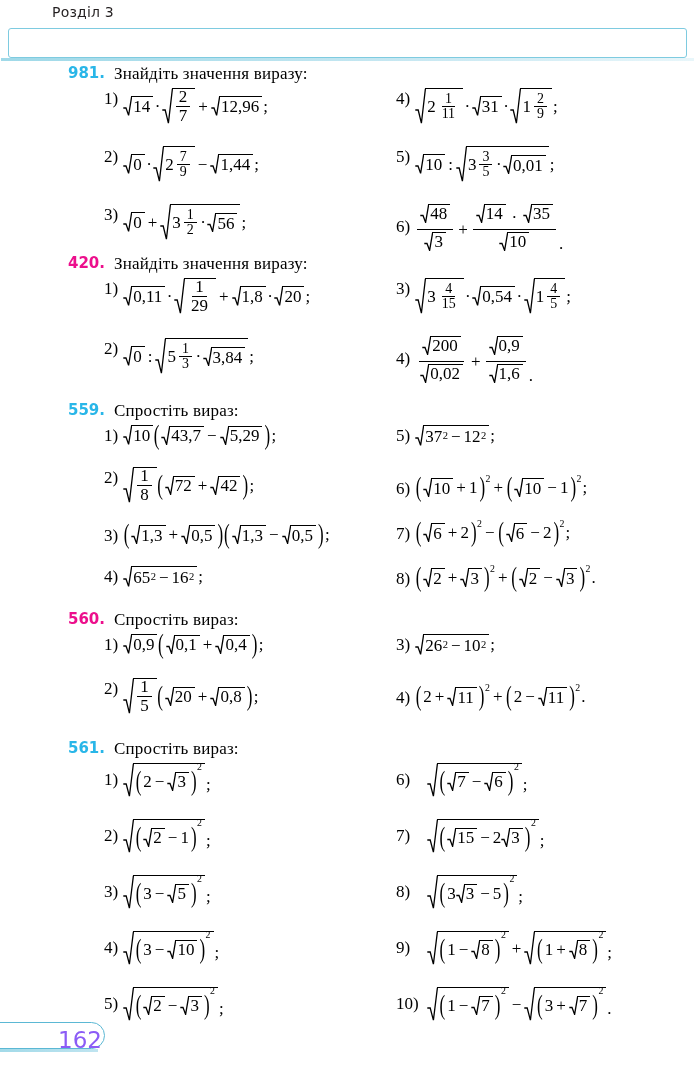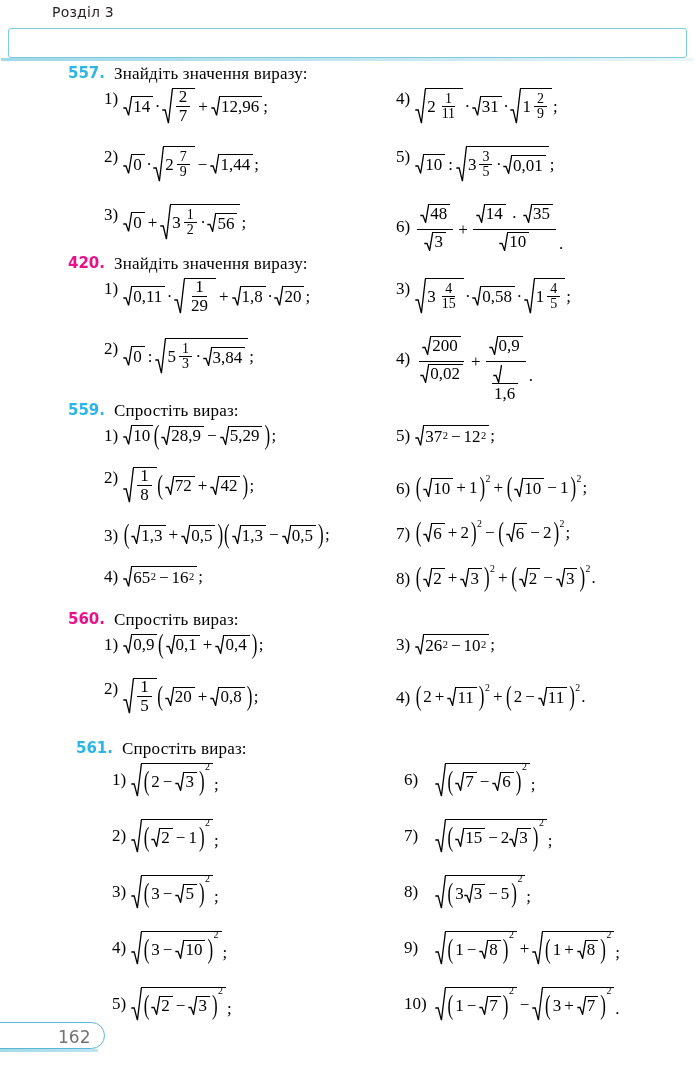--- a/index.html
+++ b/index.html
@@ -56,22 +56,22 @@
     content: "";
     position: absolute;
     left: -2px; right: 6px; bottom: -4px;
     height: 3px;
     background: linear-gradient(to right, #9fd9e8 0%, #bfe4f0 100%);
   }
   .page-number {
     position: absolute;
     left: 58px; top: 1027px;
     font-family: "DejaVu Sans", sans-serif;
-    font-size: 17px;
-    color: #737373;
+    font-size: 23px;
+    color: #8b5cf6;
   }
 
   
   .content { position: absolute; left: 0; top: 64px; width: 695px; }
 
   .exercise { position: relative; margin-bottom: 2px; }
 
   .ex-head {
     position: relative;
     height: 24px;
@@ -183,21 +183,21 @@
 
 <div class="page">
 
   <div class="header-bar"></div>
   <div class="header-title">Розділ 3</div>
 
   <div class="content">
 
     <div class="exercise" style="height:188px;">
       <div class="ex-head">
-        <span class="ex-num cyan">557.</span>
+        <span class="ex-num cyan">981.</span>
         <span class="ex-title">Знайдіть значення виразу:</span>
       </div>
       <div class="cols" style="height:160px;">
 
         <div class="col left">
 
           <div class="item" style="margin-bottom:22px;">
             <span class="item-label">1)</span>
             <span class="item-body">
               <span class="rad" style="height:20px;">
@@ -632,21 +632,21 @@
                 </span>
               </span>
               <span class="op tight">·</span>
               <span class="rad" style="height:20px;">
                 <span class="rad-sign" style="width:9px;">
                     <svg viewBox="0 0 9 20" preserveAspectRatio="none">
                       <path d="M0.3 12 L3 12 L5.6 19.4 L8.6 0.9" stroke="#000" stroke-width="1.3" fill="none"></path>
                     </svg>
                   </span>
                 <span class="rad-body">
-                    <span>0,58</span>
+                    <span>0,54</span>
                   </span>
               </span>
               <span class="op tight">·</span>
               <span class="rad" style="height:36px;">
                 <span class="rad-sign" style="width:11px;">
                     <svg viewBox="0 0 11 36" preserveAspectRatio="none">
                       <path d="M0.3 22 L3.2 22 L6.4 35.2 L10.4 0.9" stroke="#000" stroke-width="1.3" fill="none"></path>
                     </svg>
                   </span>
                 <span class="rad-body">
@@ -700,21 +700,21 @@
                         <svg viewBox="0 0 9 19" preserveAspectRatio="none">
                           <path d="M0.3 11.5 L3 11.5 L5.6 18.4 L8.6 0.9" stroke="#000" stroke-width="1.3" fill="none"></path>
                         </svg>
                       </span>
                     <span class="rad-body">
                         <span>0,9</span>
                       </span>
                   </span>
                 </span>
                 <span class="den" style="padding-top:2px;">
-                  <span class="rad" style="height:19px;flex-direction:column;">
+                  <span class="rad" style="height:19px;">
                     <span class="rad-sign" style="width:9px;">
                         <svg viewBox="0 0 9 19" preserveAspectRatio="none">
                           <path d="M0.3 11.5 L3 11.5 L5.6 18.4 L8.6 0.9" stroke="#000" stroke-width="1.3" fill="none"></path>
                         </svg>
                       </span>
                     <span class="rad-body">
                         <span>1,6</span>
                       </span>
                   </span>
                 </span>
@@ -751,21 +751,21 @@
               <span class="paren">
                 <span class="pl">(</span>
                 <span class="paren-inner">
                   <span class="rad" style="height:19px;">
                     <span class="rad-sign" style="width:9px;">
                         <svg viewBox="0 0 9 19" preserveAspectRatio="none">
                           <path d="M0.3 11.5 L3 11.5 L5.6 18.4 L8.6 0.9" stroke="#000" stroke-width="1.3" fill="none"></path>
                         </svg>
                       </span>
                     <span class="rad-body">
-                        <span>28,9</span>
+                        <span>43,7</span>
                       </span>
                   </span>
                   <span class="op">−</span>
                   <span class="rad" style="height:19px;">
                     <span class="rad-sign" style="width:9px;">
                         <svg viewBox="0 0 9 19" preserveAspectRatio="none">
                           <path d="M0.3 11.5 L3 11.5 L5.6 18.4 L8.6 0.9" stroke="#000" stroke-width="1.3" fill="none"></path>
                         </svg>
                       </span>
                     <span class="rad-body">
@@ -1257,21 +1257,21 @@
                 <span class="pr">)</span>
               </span>
                 <sup class="sup-sm" style="align-self:flex-start;margin-top:1px;">2</sup>
               <span class="tail">.</span>
             </span>
           </div>
         </div>
       </div>
     </div>
 
-    <div class="exercise" style="height:265px;margin-left:8px;">
+    <div class="exercise" style="height:265px;">
       <div class="ex-head">
         <span class="ex-num cyan">561.</span>
         <span class="ex-title">Спростіть вираз:</span>
       </div>
       <div class="cols" style="height:238px;">
 
         <div class="col left">
 
           <div class="item" style="margin-bottom:22px;">
             <span class="item-label" style="padding-top:8px;">1)</span>

